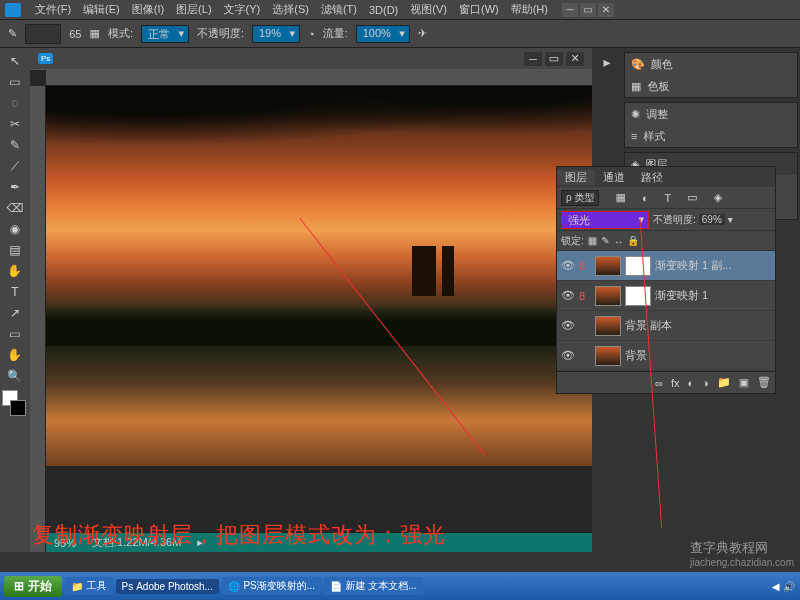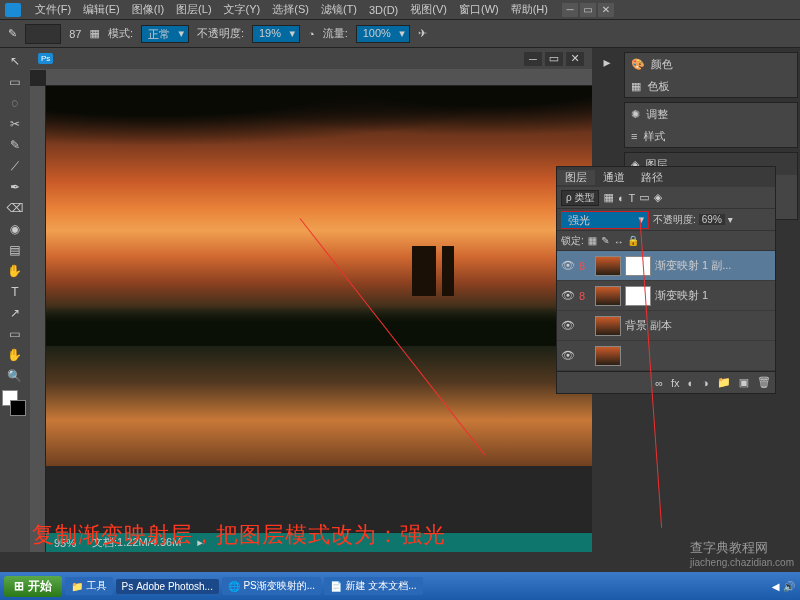--- a/index.html
+++ b/index.html
@@ -39,24 +39,24 @@
 .tabstrip{width:30px;background:#333;display:flex;flex-direction:column;align-items:center;padding-top:6px;gap:12px;}
 .tabstrip span{font-size:14px;}
 .panels-r{flex:1;display:flex;flex-direction:column;padding:4px 2px;}
 .panel-group{background:#454545;margin-bottom:4px;border:1px solid #222;}
 .panel-row{height:22px;display:flex;align-items:center;padding:0 6px;gap:6px;font-size:11px;}
 .panel-row.sel{background:#3a3a3a;}
 .layers-panel{position:absolute;top:166px;left:556px;width:220px;background:#454545;border:1px solid #222;z-index:5;}
 .lp-tabs{height:20px;display:flex;align-items:center;background:#3a3a3a;}
 .lp-tabs .tab{padding:0 8px;font-size:11px;}
 .lp-tabs .tab.active{background:#454545;}
-.lp-kind{height:22px;display:flex;align-items:center;padding:0 4px;gap:4px;border-bottom:1px solid #333;}
+.lp-kind{height:22px;display:flex;align-items:center;padding:0 4px;gap:16px;border-bottom:1px solid #333;}
 .lp-kind .dd2{background:#333;border:1px solid #222;padding:0 4px;font-size:10px;height:16px;}
 .lp-blend{height:22px;display:flex;align-items:center;padding:0 4px;gap:4px;border-bottom:1px solid #333;}
-.blend-mode{background:#0369a1;border:1px solid #c82020;padding:1px 28px 1px 6px;position:relative;width:88px;height:18px;}
+.blend-mode{background:#6d28d9;border:1px solid #c82020;padding:1px 28px 1px 6px;position:relative;width:88px;height:18px;}
 .blend-mode:after{content:"▾";position:absolute;right:4px;}
 .opacity-grp{display:flex;align-items:center;gap:3px;font-size:10px;}
 .opacity-grp .val{background:#333;padding:0 3px;}
 .lp-lock{height:20px;display:flex;align-items:center;padding:0 4px;gap:4px;font-size:10px;border-bottom:1px solid #333;}
 .lp-list{}
 .layer{height:30px;display:flex;align-items:center;padding:0 4px;gap:4px;border-bottom:1px solid #3a3a3a;}
 .layer.active{background:#5a7a9a;}
 .layer .eye{width:14px;font-size:11px;}
 .layer .link{width:12px;color:#f05050;}
 .layer .thumb{width:26px;height:20px;background:linear-gradient(#c85a28,#2a2015);border:1px solid #888;}
@@ -92,21 +92,21 @@
   <div class="win-ctrl">
     <span>─</span>
     <span>▭</span>
     <span>✕</span>
   </div>
 </div>
 
 <div class="optionbar">
   <span>✎</span>
   <div class="slot"></div>
-  <span>87</span>
+  <span>65</span>
   <span>▦</span>
   <span class="lbl">模式:</span>
   <div class="dd"><span>正常</span></div>
   <span class="lbl">不透明度:</span>
   <div class="dd"><span>19%</span></div>
   <span>◔</span>
   <span class="lbl">流量:</span>
   <div class="dd"><span>100%</span></div>
   <span>✈</span>
 </div>
@@ -252,20 +252,21 @@
     <div class="layer">
       <span class="eye">👁</span>
       <span style="width:12px"></span>
       <div class="thumb"></div>
       <span class="name">背景 副本</span>
     </div>
     <div class="layer">
       <span class="eye">👁</span>
       <span style="width:12px"></span>
       <div class="thumb"></div>
+      <span class="name">背景</span>
     </div>
   </div>
   <div class="lp-footer">
     <span>∞</span>
     <span>fx</span>
     <span>◐</span>
     <span>◑</span>
     <span>📁</span>
     <span>▣</span>
     <span>🗑</span>

